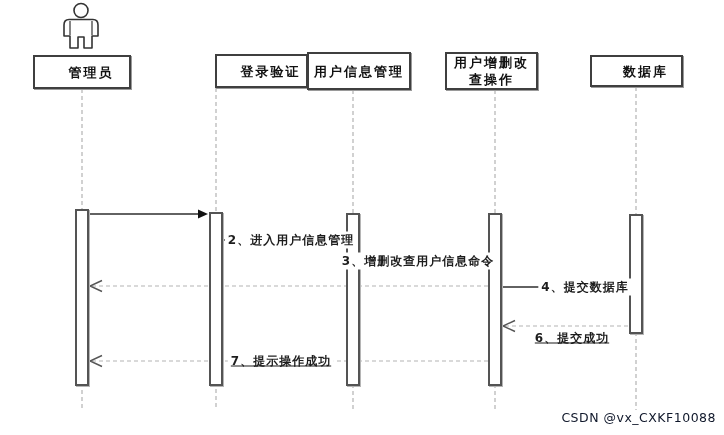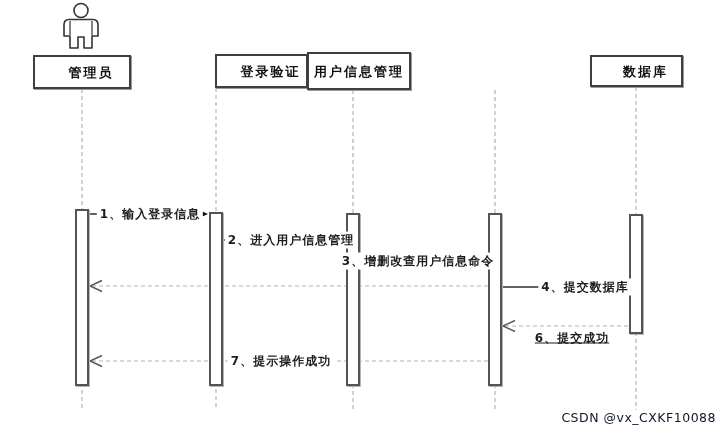--- a/index.html
+++ b/index.html
@@ -32,21 +32,21 @@
     position:absolute;transform:translate(-50%,-50%);white-space:nowrap;
     background:#fff;padding:0 3px;font-weight:bold;font-size:12px;color:#1d1d1d;
     letter-spacing:1px;
   }
   .lbl-1{left:150px;top:214px;}
   .lbl-2{left:291px;top:232px;margin-top:8px;}
   .lbl-3{left:418px;top:261px;}
   .lbl-4{left:585px;top:287px;}
   .lbl-5{left:286px;top:286px;}
   .lbl-6{left:572px;top:338px;text-decoration:underline;}
-  .lbl-7{left:281px;top:361px;}
+  .lbl-7{left:281px;top:361px;text-decoration:underline;}
   .watermark{
     position:absolute;right:8px;top:410px;font-size:12.5px;color:#0f172a;
     letter-spacing:0.5px;
   }
 </style>
 </head>
 <body>
 
 <div id="canvas">
 
@@ -92,25 +92,27 @@
 
   <div class="lifebox box-admin">
       <span>管理员</span>
     </div>
   <div class="lifebox box-login">
       <span>登录验证</span>
     </div>
   <div class="lifebox box-userinfo">
       <span>用户信息管理</span>
     </div>
+  <div class="lifebox box-crud">
+      <span>用户增删改查操作</span>
+    </div>
   <div class="lifebox box-db">
       <span>数据库</span>
     </div>
 
-  <div class="msg-label lbl-1">1、输入登录信息</div>
   <div class="msg-label lbl-2">2、进入用户信息管理</div>
   <div class="msg-label lbl-3">3、增删改查用户信息命令</div>
   <div class="msg-label lbl-4">4、提交数据库</div>
   <div class="msg-label lbl-6">6、提交成功</div>
   <div class="msg-label lbl-7">7、提示操作成功</div>
 
   <div class="watermark">CSDN @vx_CXKF10088</div>
 </div>
 
 </body></html>

